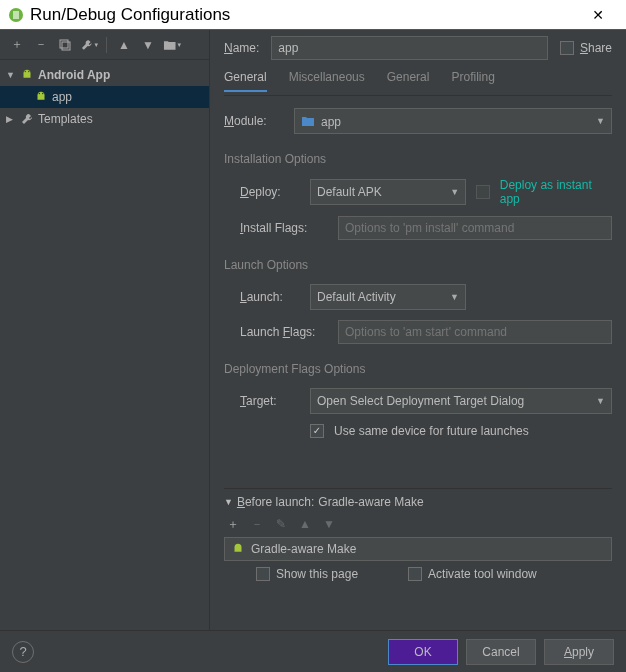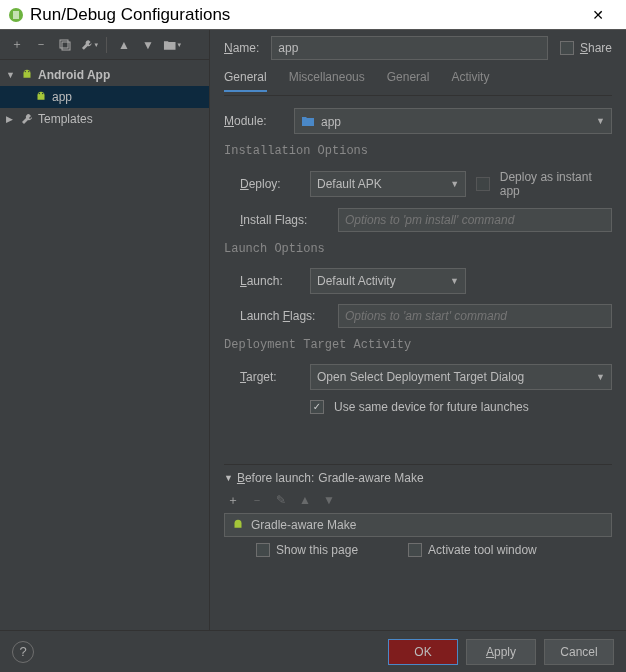--- a/index.html
+++ b/index.html
@@ -31,33 +31,33 @@
   .tabs { display: flex; gap: 22px; border-bottom: 1px solid #323232; height: 26px; align-items: flex-start; }
   .tab { color: #888; cursor: pointer; padding-bottom: 6px; }
   .tab.active { color: #bbb; border-bottom: 2px solid #4a88c7; }
   .form { padding-top: 12px; flex: 1; overflow: auto; }
   .form-row { display: flex; align-items: center; gap: 10px; margin-bottom: 10px; }
   .form-row.indent { padding-left: 16px; }
   .form-label { min-width: 60px; color: #bbb; }
   .form-label.wider { min-width: 88px; }
   .select { background: #45494a; border: 1px solid #5e6060; color: #bbb; height: 26px; padding: 2px 6px; display: flex; align-items: center; justify-content: space-between; cursor: pointer; }
   .select .caret { color: #aaa; font-size: 9px; margin-left: 8px; }
-  .section-title { color: #888; margin: 10px 0 12px 0; font-family: Liberation Mono, monospace; }
-  .placeholder { color: #84cc16; font-style: italic; }
+  .section-title { color: #888; margin: 18px 0 12px 0; }
+  .placeholder { color: #84cc16; }
   .folder-icon { width: 14px; height: 14px; margin-right: 6px; display: inline-block; vertical-align: -2px; }
   .before-launch { border-top: 1px solid #323232; padding-top: 6px; }
   .bl-header { display: flex; align-items: center; gap: 4px; color: #bbb; cursor: pointer; margin-bottom: 4px; }
   .bl-toolbar { display: flex; align-items: center; gap: 6px; padding: 2px 0 4px 0; }
   .bl-item { background: #45494a; border: 1px solid #5e6060; height: 24px; display: flex; align-items: center; padding: 0 6px; gap: 6px; }
   .bl-checkrow { display: flex; align-items: center; gap: 18px; margin-top: 6px; }
   .bl-checkrow .group { display: flex; align-items: center; gap: 6px; padding-left: 32px; }
   .button-bar { height: 42px; border-top: 1px solid #323232; display: flex; align-items: center; justify-content: flex-end; gap: 8px; padding: 0 12px; }
   .button-bar .left { margin-right: auto; }
   .btn { min-width: 70px; height: 26px; background: #4c5052; border: 1px solid #5e6060; color: #bbb; display: flex; align-items: center; justify-content: center; cursor: pointer; font-size: 12px; }
-  .btn.primary { border: 1px solid #4a88c7; background: #7f1d1d; }
+  .btn.primary { border: 1px solid #4a88c7; background: #4c1d95; }
   .help-circle { width: 22px; height: 22px; border: 1px solid #6e6e6e; border-radius: 50%; display: flex; align-items: center; justify-content: center; color: #aaa; font-size: 13px; cursor: pointer; }
 </style>
 </head>
 <body>
 
 <div class="titlebar">
   <svg class="app-icon" viewBox="0 0 16 16">
       <circle cx="8" cy="8" r="7" fill="#6db33f"></circle>
       <rect x="5" y="4" width="6" height="8" fill="#fff" opacity="0.6"></rect>
     </svg>
@@ -129,21 +129,21 @@
         <div class="share-row">
           <span class="checkbox"></span>
           <span class="underline-label"><span class="u">S</span>hare</span>
         </div>
       </div>
 
       <div class="tabs">
         <div class="tab active">General</div>
         <div class="tab">Miscellaneous</div>
         <div class="tab">General</div>
-        <div class="tab">Activity</div>
+        <div class="tab">Profiling</div>
       </div>
 
       <div class="form">
         <div class="form-row">
           <span class="underline-label form-label"><span class="u">M</span>odule:</span>
           <div class="select" style="flex:1">
             <span><svg class="folder-icon" viewBox="0 0 14 14">
                   <path d="M1 3h4l1 1h7v8H1z" fill="#4a88c7"></path>
                 </svg><span>app</span></span>
             <span class="caret">▼</span>
@@ -151,41 +151,41 @@
         </div>
 
         <div class="section-title">Installation Options</div>
         <div class="form-row indent">
           <span class="underline-label form-label"><span class="u">D</span>eploy:</span>
           <div class="select" style="width:160px">
             <span>Default APK</span>
               <span class="caret">▼</span>
           </div>
           <span class="checkbox" style="opacity:0.5"></span>
-          <span style="color:#a3a3a3">Deploy as instant app</span>
+          <span style="color:#14b8a6">Deploy as instant app</span>
         </div>
         <div class="form-row indent">
           <span class="underline-label form-label wider"><span class="u">I</span>nstall Flags:</span>
           <input class="text-input placeholder" placeholder="Options to 'pm install' command" style="">
         </div>
 
         <div class="section-title">Launch Options</div>
         <div class="form-row indent">
           <span class="underline-label form-label"><span class="u">L</span>aunch:</span>
           <div class="select" style="width:156px">
             <span>Default Activity</span>
               <span class="caret">▼</span>
           </div>
         </div>
         <div class="form-row indent" style="margin-top:6px">
           <span class="underline-label form-label wider">Launch <span class="u">F</span>lags:</span>
           <input class="text-input placeholder" placeholder="Options to 'am start' command" style="">
         </div>
 
-        <div class="section-title">Deployment Target Activity</div>
+        <div class="section-title">Deployment Flags Options</div>
         <div class="form-row indent">
           <span class="underline-label form-label"><span class="u">T</span>arget:</span>
           <div class="select" style="flex:1">
             <span>Open Select Deployment Target Dialog</span>
               <span class="caret">▼</span>
           </div>
         </div>
         <div class="form-row indent" style="padding-left:86px">
           <span class="checkbox checked"></span>
           <span>Use same device for future launches</span>
@@ -225,18 +225,18 @@
         </div>
       </div>
     </div>
   </div>
 
   <div class="button-bar">
     <div class="left">
       <div class="help-circle">?</div>
     </div>
     <div class="btn primary">OK</div>
+    <div class="btn">Cancel</div>
     <div class="btn">
         <span class="underline-label"><span class="u">A</span>pply</span>
       </div>
-    <div class="btn">Cancel</div>
   </div>
 </div>
 
 </body></html>

